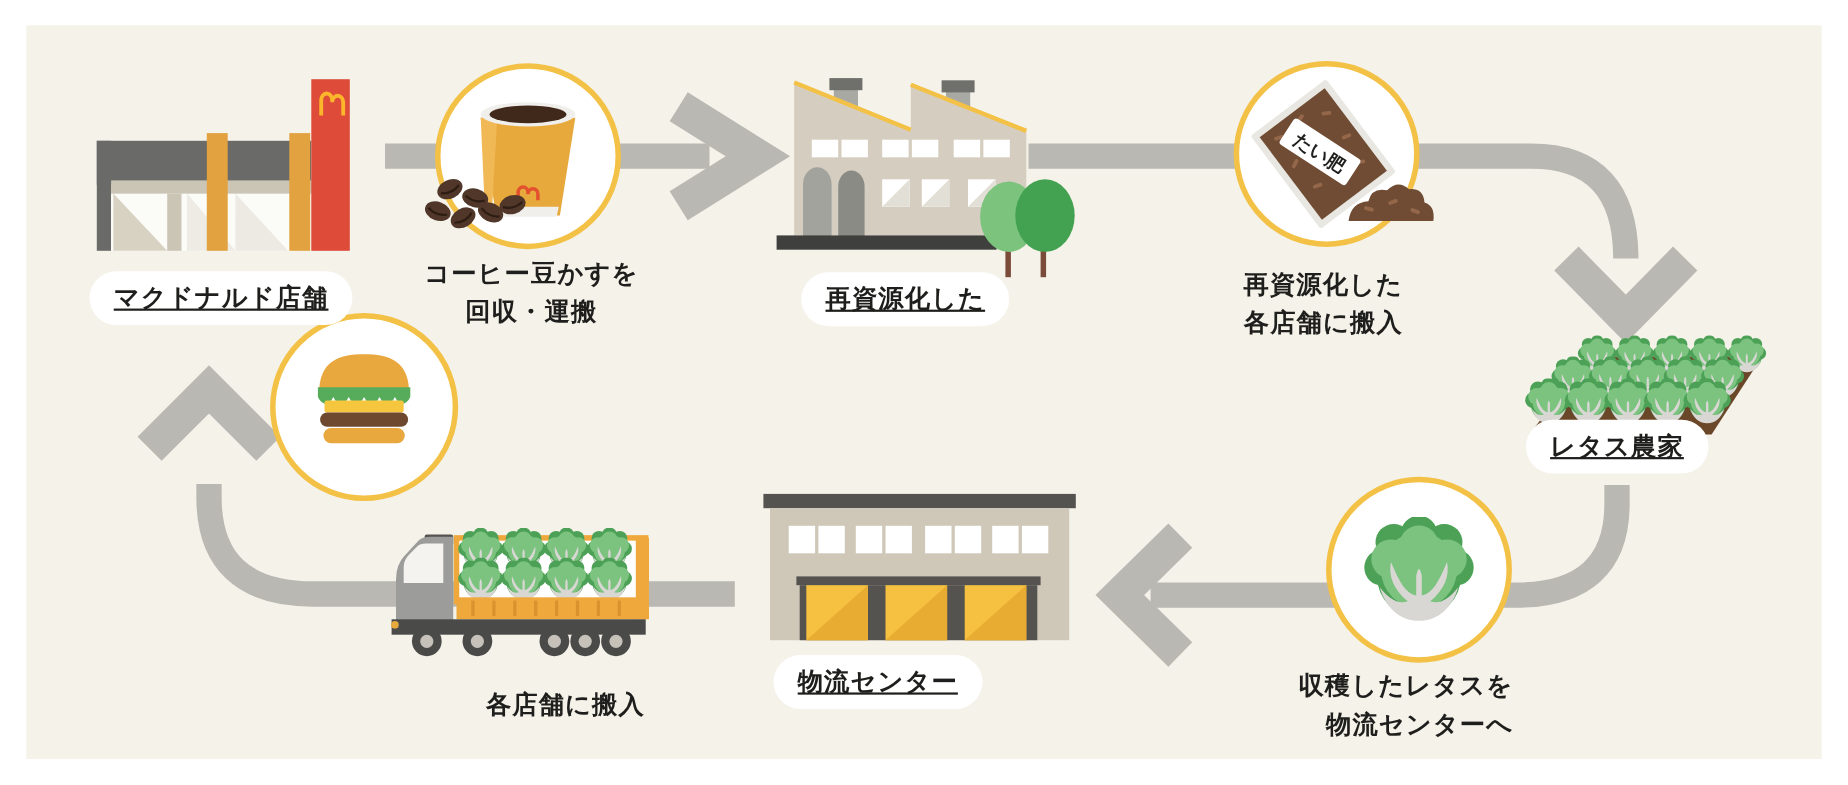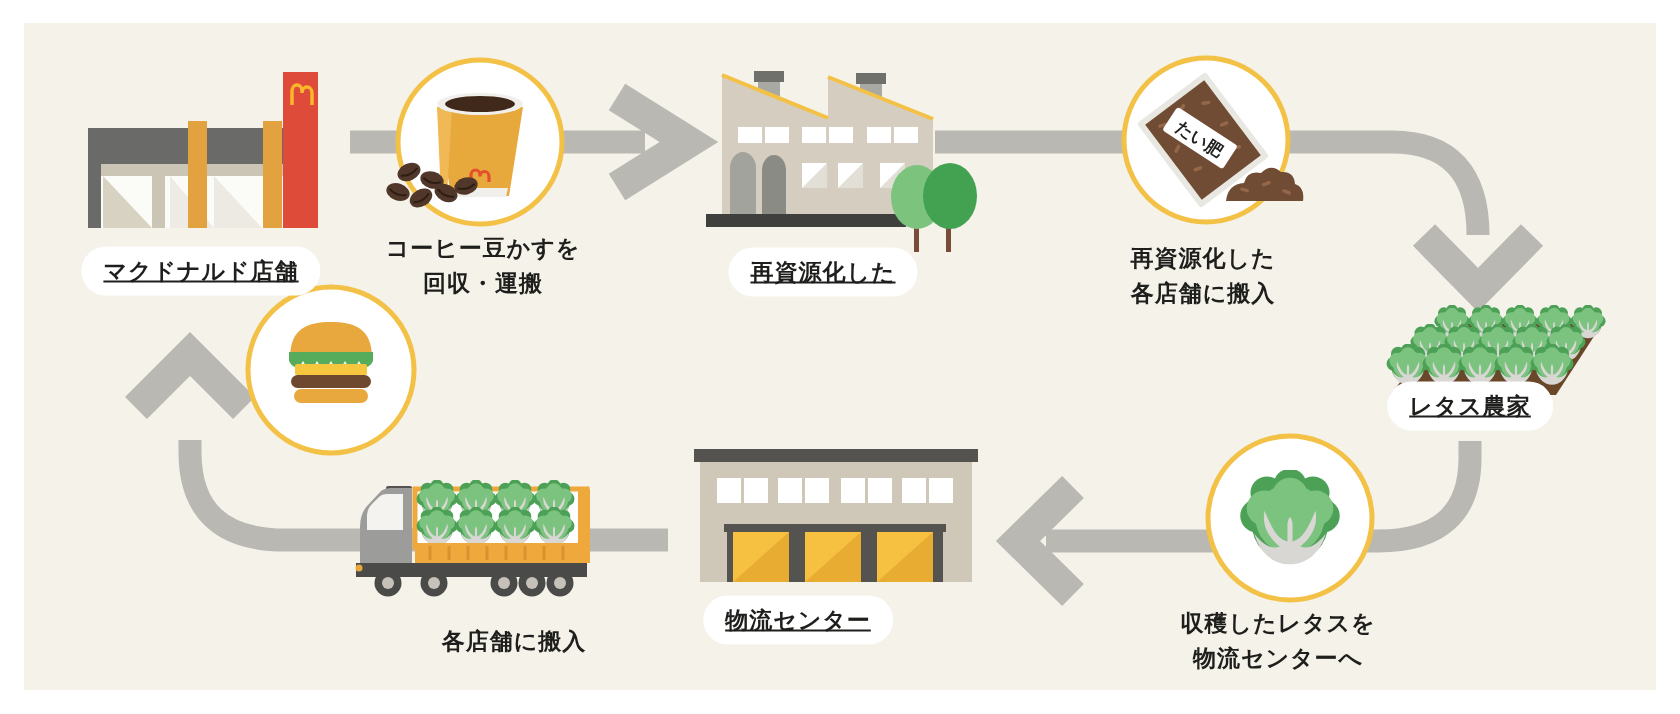--- a/index.html
+++ b/index.html
@@ -282,17 +282,17 @@
       <rect x="294" y="389" width="74" height="14" rx="7" fill="#E9A83E"></rect>
     </g>
   </svg>
 
   <div class="labels">
     <div class="pill" style="left:201px; top:271px;">マクドナルド店舗</div>
     <div class="caption" style="left:483px; top:266px;"><span>コーヒー豆かすを</span><br><span>回収・運搬</span></div>
     <div class="pill" style="left:823px; top:272px;">再資源化した</div>
     <div class="caption" style="left:1203px; top:276px;"><span>再資源化した</span><br><span>各店舗に搬入</span></div>
     <div class="pill" style="left:1470px; top:406px;">レタス農家</div>
-    <div class="caption" style="left:1278px; top:641px;"><span>収穫したレタスを</span><br><span>物流センターへ</span></div>
+    <div class="caption" style="left:1278px; top:641px;text-align:right;"><span>収穫したレタスを</span><br><span>物流センターへ</span></div>
     <div class="pill" style="left:798px; top:620px;">物流センター</div>
     <div class="caption" style="left:470px; top:641px;margin-left:44px;">各店舗に搬入</div>
   </div>
 </div>
 
 </body></html>

